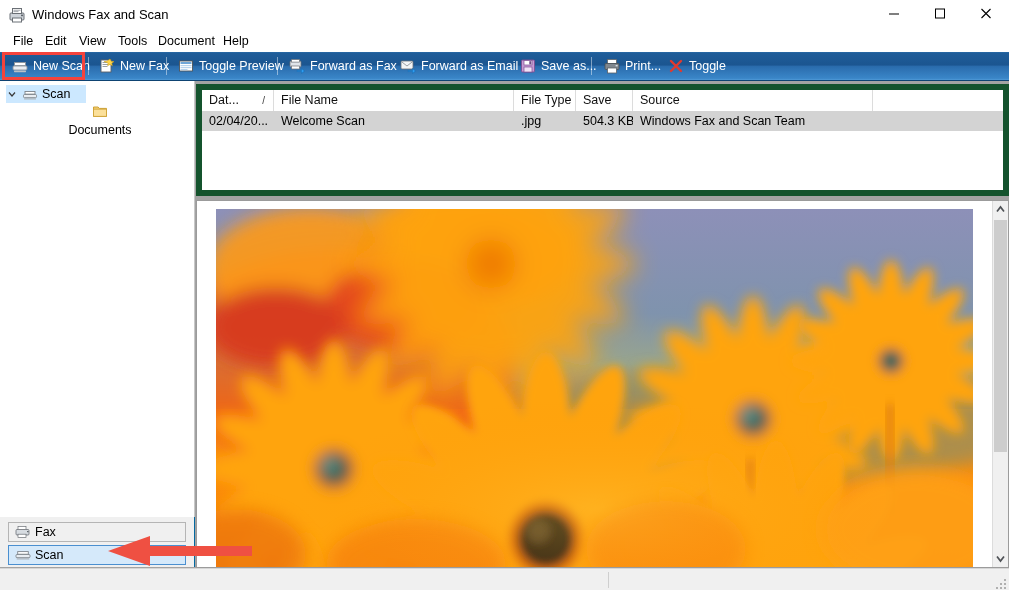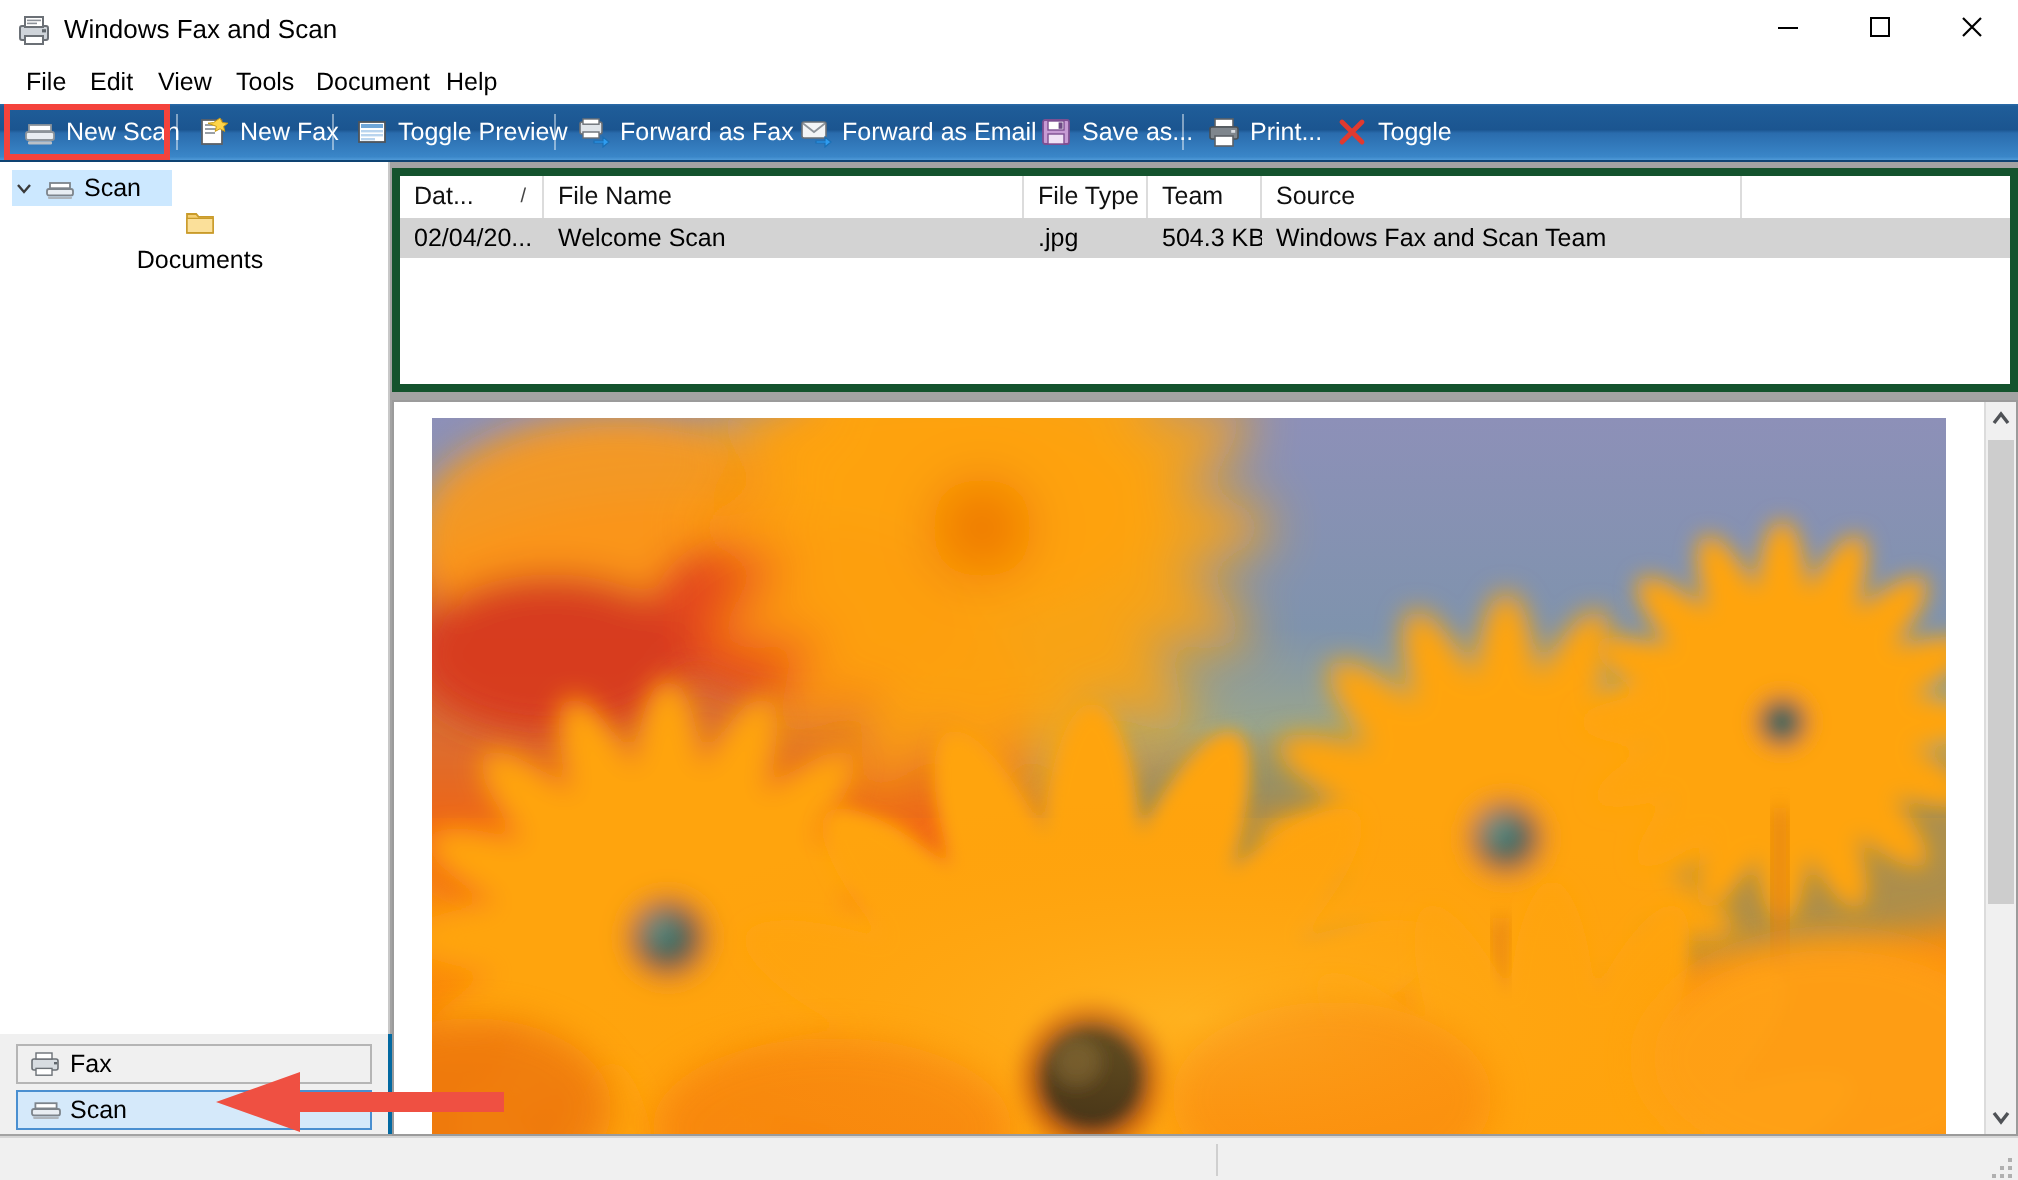--- a/index.html
+++ b/index.html
@@ -35,29 +35,29 @@
   .hl-box{position:absolute;left:2px;top:52px;width:83px;height:28px;border:3px solid #f4433c;box-sizing:border-box;pointer-events:none;}
 
   
   .leftpane{position:absolute;left:0;top:81px;width:194px;height:436px;background:#ffffff;border-right:1px solid #c8c8c8;}
   .tree-row{position:absolute;height:18px;display:flex;align-items:center;gap:4px;font-size:12.5px;cursor:default;white-space:nowrap;}
   .tree-row.sel{background:#cce8ff;}
   .chev{width:12px;height:12px;position:relative;flex:0 0 12px;}
   .tree-ico{width:16px;height:16px;flex:0 0 16px;position:relative;}
 
   
-  .navpane{position:absolute;left:0;top:517px;width:194px;height:50px;background:#f0f0f0;border-right:5px solid #0369a1;}
+  .navpane{position:absolute;left:0;top:517px;width:194px;height:50px;background:#f0f0f0;border-right:1px solid #0369a1;}
   .nav-btn{position:absolute;left:8px;width:178px;height:20px;box-sizing:border-box;
     display:flex;align-items:center;gap:4px;padding-left:6px;font-size:12.5px;cursor:default;
     background:#f0f0f0;border:1px solid #b5b5b5;}
   .nav-btn.sel{background:#d5e9fa;border:1px solid #4a8fd0;}
   .nav-ico{width:16px;height:14px;flex:0 0 16px;position:relative;}
 
   
-  .listpane{position:absolute;left:196px;top:84px;width:813px;height:112px;background:#ffffff;border:4px solid #14532d;box-sizing:border-box;}
+  .listpane{position:absolute;left:196px;top:84px;width:813px;height:112px;background:#ffffff;border:6px solid #14532d;box-sizing:border-box;}
   .lhead{position:absolute;left:0;top:0;width:100%;height:21px;background:#ffffff;border-bottom:1px solid #d8d8d8;}
   .lcol{position:absolute;top:0;height:21px;line-height:21px;font-size:12.5px;padding-left:7px;
     box-sizing:border-box;border-right:1px solid #dcdcdc;white-space:nowrap;cursor:default;color:#101010;}
   .sortmark{position:absolute;right:8px;top:0;line-height:21px;font-size:10px;color:#444;}
   .lrow{position:absolute;left:0;top:21px;width:100%;height:20px;background:#d3d3d3;cursor:default;}
   .lcell{position:absolute;top:0;height:20px;line-height:20px;font-size:12.5px;padding-left:7px;
     box-sizing:border-box;white-space:nowrap;overflow:hidden;color:#000;}
 
   
   .previewpane{position:absolute;left:196px;top:200px;width:813px;height:368px;
@@ -290,21 +290,21 @@
   </div>
 
   <div class="listpane">
     <div class="lhead">
       <div class="lcol" style="left:0;width:72px;">
         <span>Dat...</span>
         <span class="sortmark">/</span>
       </div>
       <div class="lcol" style="left:72px;width:240px;">File Name</div>
       <div class="lcol" style="left:312px;width:62px;">File Type</div>
-      <div class="lcol" style="left:374px;width:57px;">Team</div>
+      <div class="lcol" style="left:374px;width:57px;">Save</div>
       <div class="lcol" style="left:431px;width:240px;">Source</div>
     </div>
 
     <div class="lrow">
       <div class="lcell" style="left:0;width:72px;">02/04/20...</div>
       <div class="lcell" style="left:72px;width:240px;">Welcome Scan</div>
       <div class="lcell" style="left:312px;width:62px;">.jpg</div>
       <div class="lcell" style="left:374px;width:57px;">504.3 KB</div>
       <div class="lcell" style="left:431px;width:240px;">Windows Fax and Scan Team</div>
     </div>

